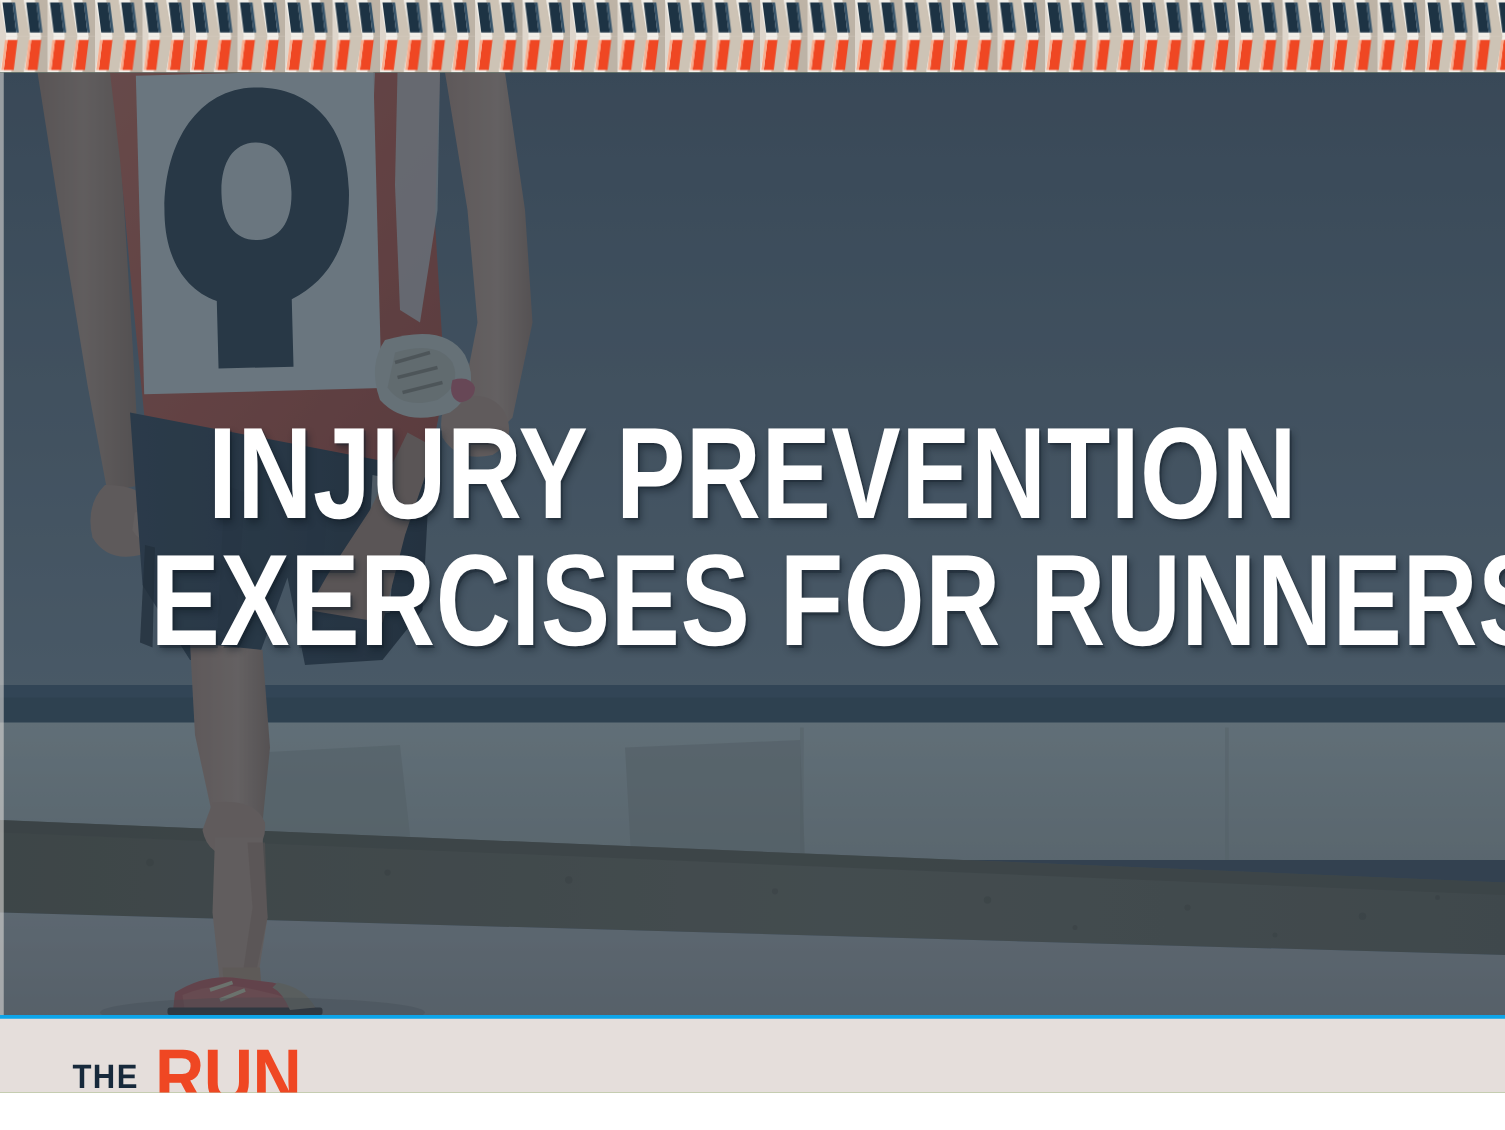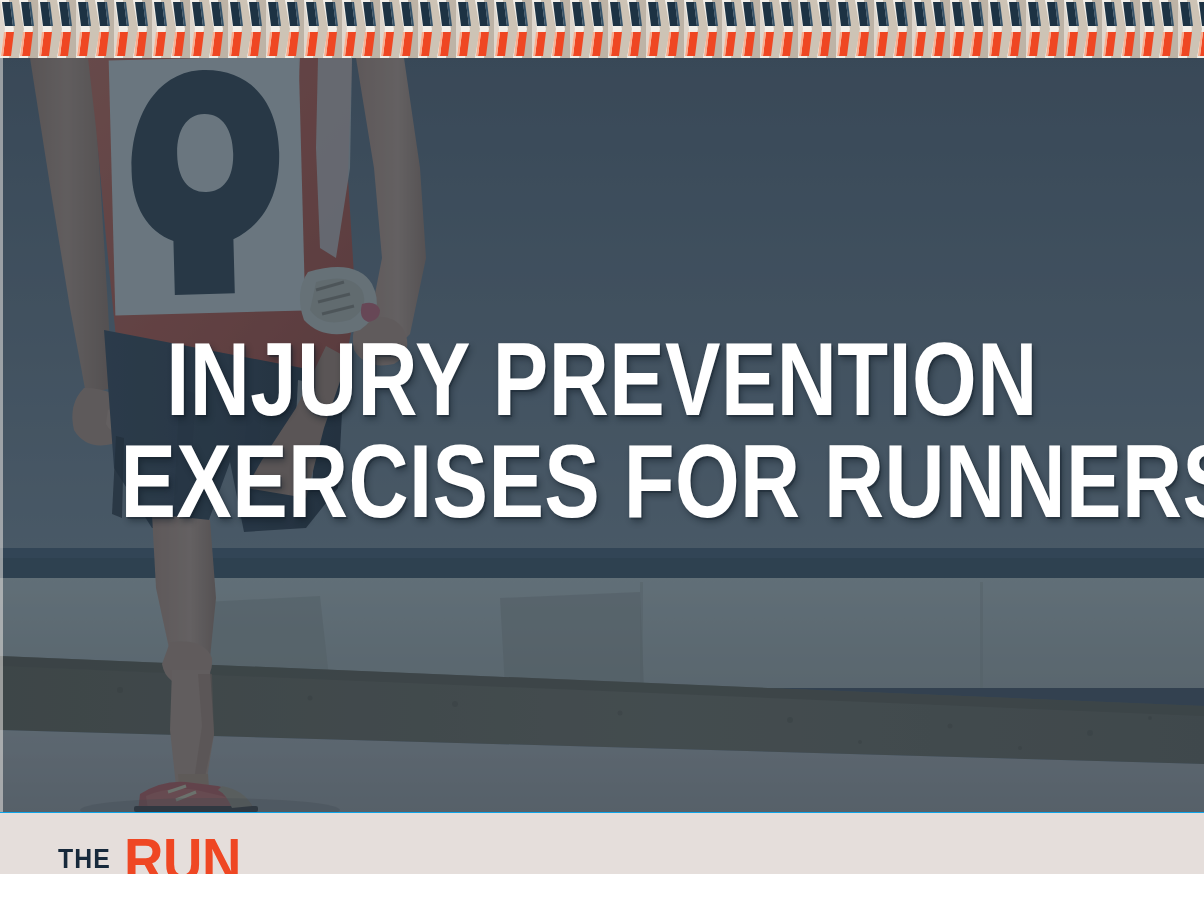--- a/index.html
+++ b/index.html
@@ -88,21 +88,21 @@
   .title-line.l2 { font-size: 104px; margin-top: 2px; }
 
   
   .footer {
     position: absolute;
     left: 0;
     top: 812px;
     width: 1204px;
     height: 92px;
     background: #e5dedb;
-    border-top: 1px solid #0ea5e9;
+    border-top: 3px solid #0ea5e9;
   }
 
   .logo {
     position: absolute;
     left: 58px;
     top: 16px;
     display: flex;
     align-items: flex-start;
   }
   .logo-part {

